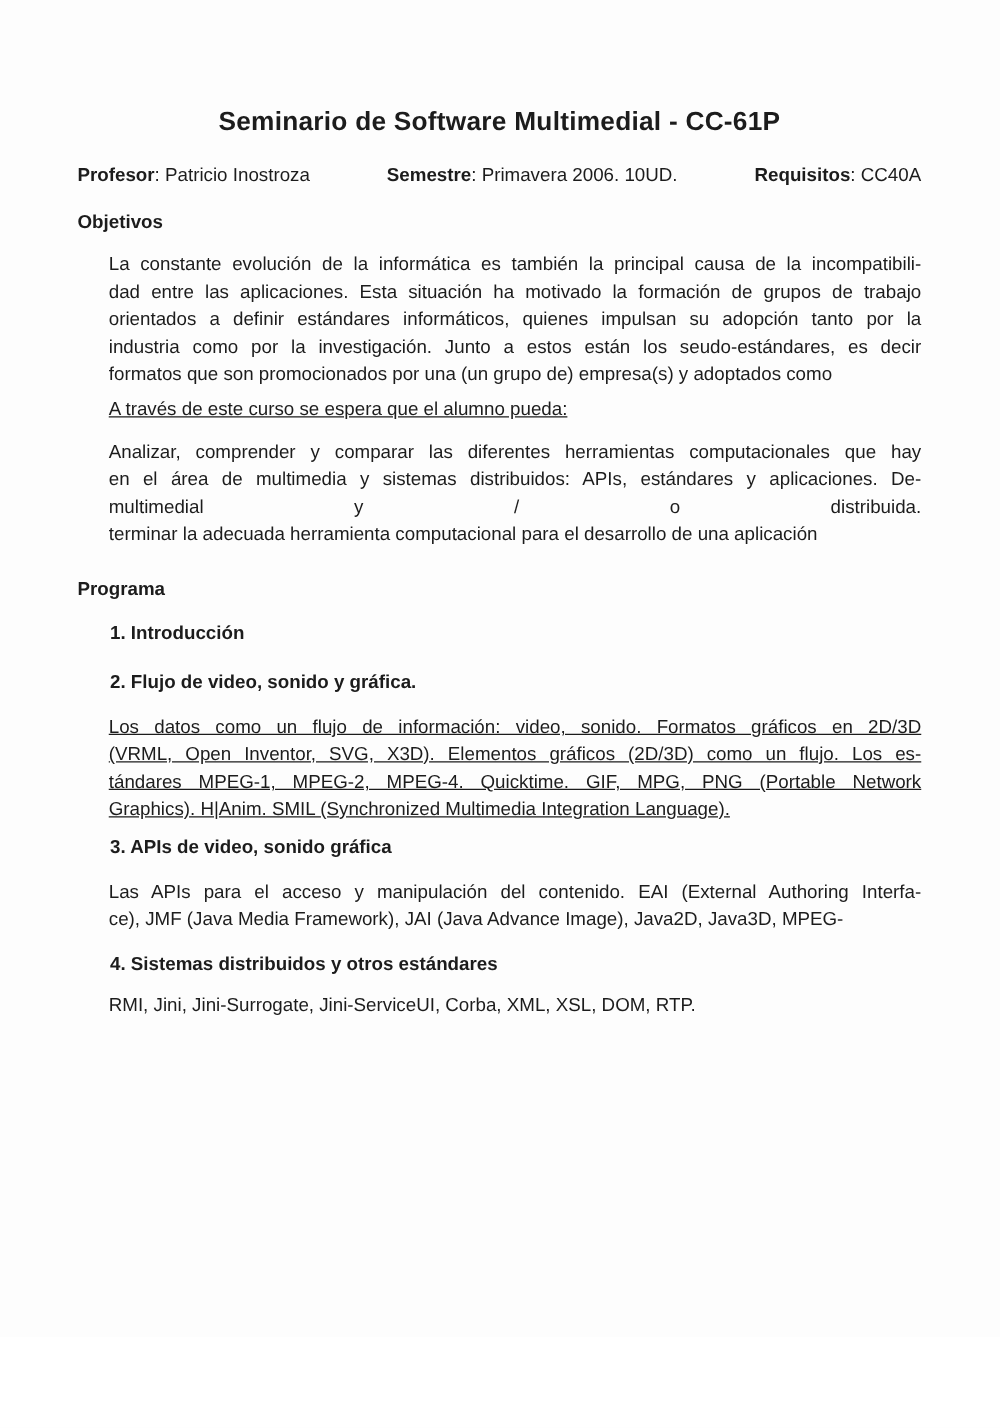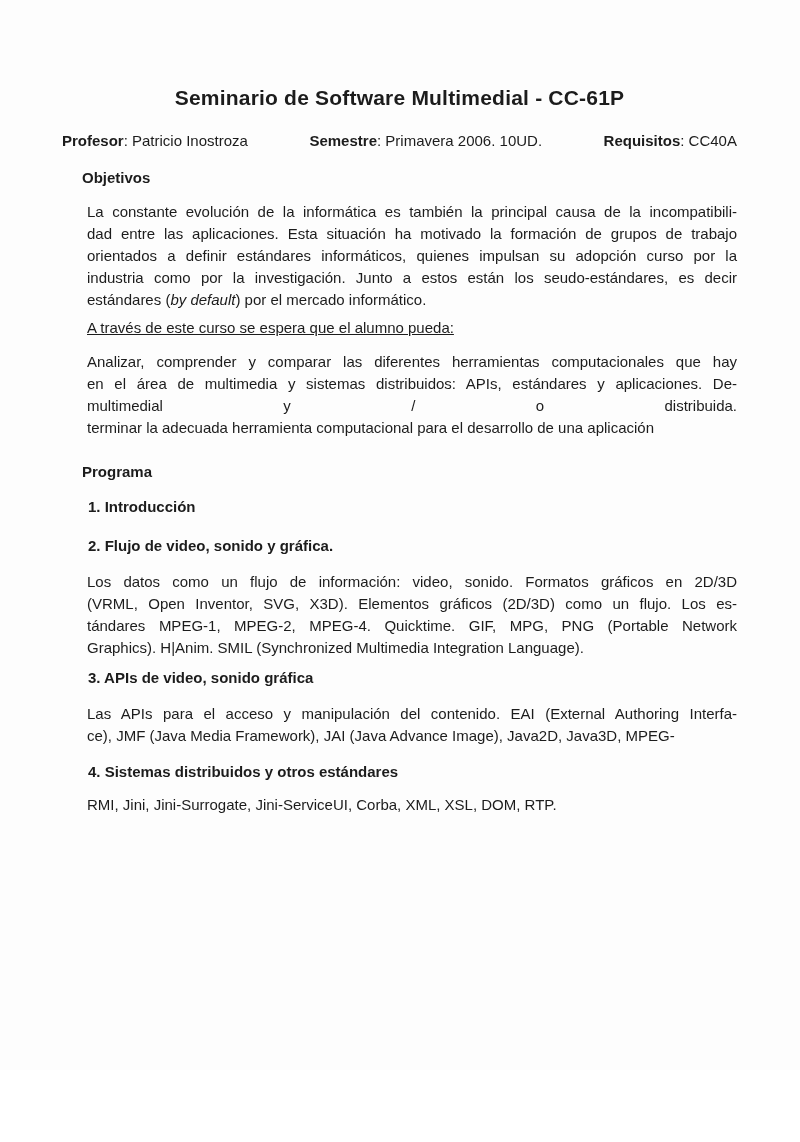--- a/index.html
+++ b/index.html
@@ -30,21 +30,20 @@
   }
   .meta-row {
     display: flex;
     justify-content: space-between;
     margin-top: 19px;
     white-space: nowrap;
   }
   .b { font-weight: 700; }
   .sec-heading {
     font-weight: 700;
-    margin-left: 20px;
   }
   .item-heading {
     font-weight: 700;
     margin-left: 26px;
   }
   .para {
     margin-left: 25px;
   }
   .para .line {
     text-align: justify;
@@ -58,21 +57,21 @@
     text-decoration: underline;
   }
   
   .mt-objetivos  { margin-top: 15px; }
   .mt-p1         { margin-top: 12px; }
   .mt-p2         { margin-top: 6px;  }
   .mt-p3         { margin-top: 12px; }
   .mt-programa   { margin-top: 22px; }
   .mt-item1      { margin-top: 13px; }
   .mt-item2      { margin-top: 17px; }
-  .mt-item2body  { margin-top: 14px; }
+  .mt-item2body  { margin-top: 14px; text-decoration: underline; }
   .mt-item3      { margin-top: 8px;  }
   .mt-item3body  { margin-top: 14px; }
   .mt-item4      { margin-top: 14px; }
   .mt-item4body  { margin-top: 11px; }
 </style>
 </head>
 <body>
 
 <div class="page">
 
@@ -88,23 +87,23 @@
     <div>
       <span class="b">Requisitos</span><span>: CC40A</span>
     </div>
   </div>
 
   <div class="sec-heading mt-objetivos">Objetivos</div>
 
   <div class="para mt-p1">
       <div class="line">La constante evolución de la informática es también la principal causa de la incompatibili-</div>
       <div class="line">dad entre las aplicaciones. Esta situación ha motivado la formación de grupos de trabajo</div>
-      <div class="line">orientados a definir estándares informáticos, quienes impulsan su adopción curso por la</div>
+      <div class="line">orientados a definir estándares informáticos, quienes impulsan su adopción tanto por la</div>
       <div class="line">industria como por la investigación. Junto a estos están los seudo-estándares, es decir</div>
-      <div class="line">estándares (<i>by default</i>) por el mercado informático.</div>
+      <div class="line">formatos que son promocionados por una (un grupo de) empresa(s) y adoptados como</div>
     </div>
 
   <div class="plain mt-p2">A través de este curso se espera que el alumno pueda:</div>
 
   <div class="para mt-p3">
       <div class="line">Analizar, comprender y comparar las diferentes herramientas computacionales que hay</div>
       <div class="line">en el área de multimedia y sistemas distribuidos: APIs, estándares y aplicaciones. De-</div>
       <div class="line">multimedial y / o distribuida.</div>
       <div class="line">terminar la adecuada herramienta computacional para el desarrollo de una aplicación</div>
     </div>

